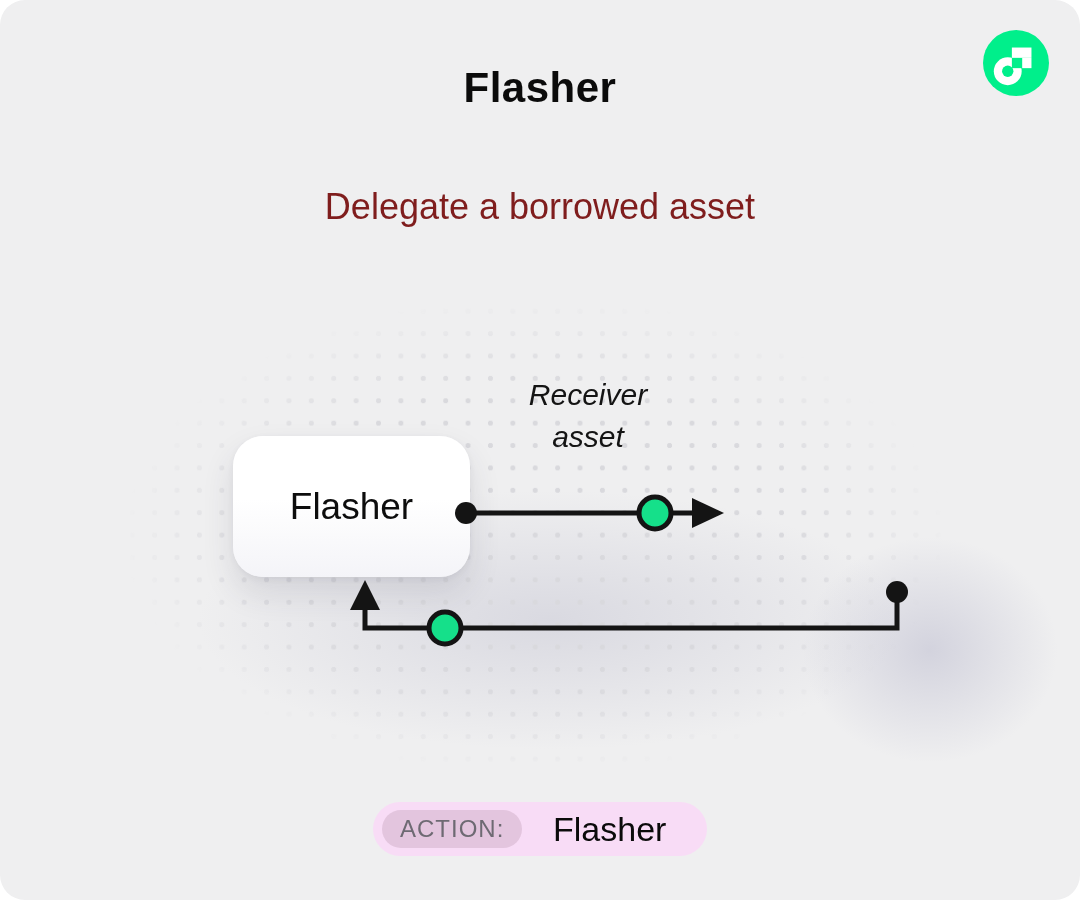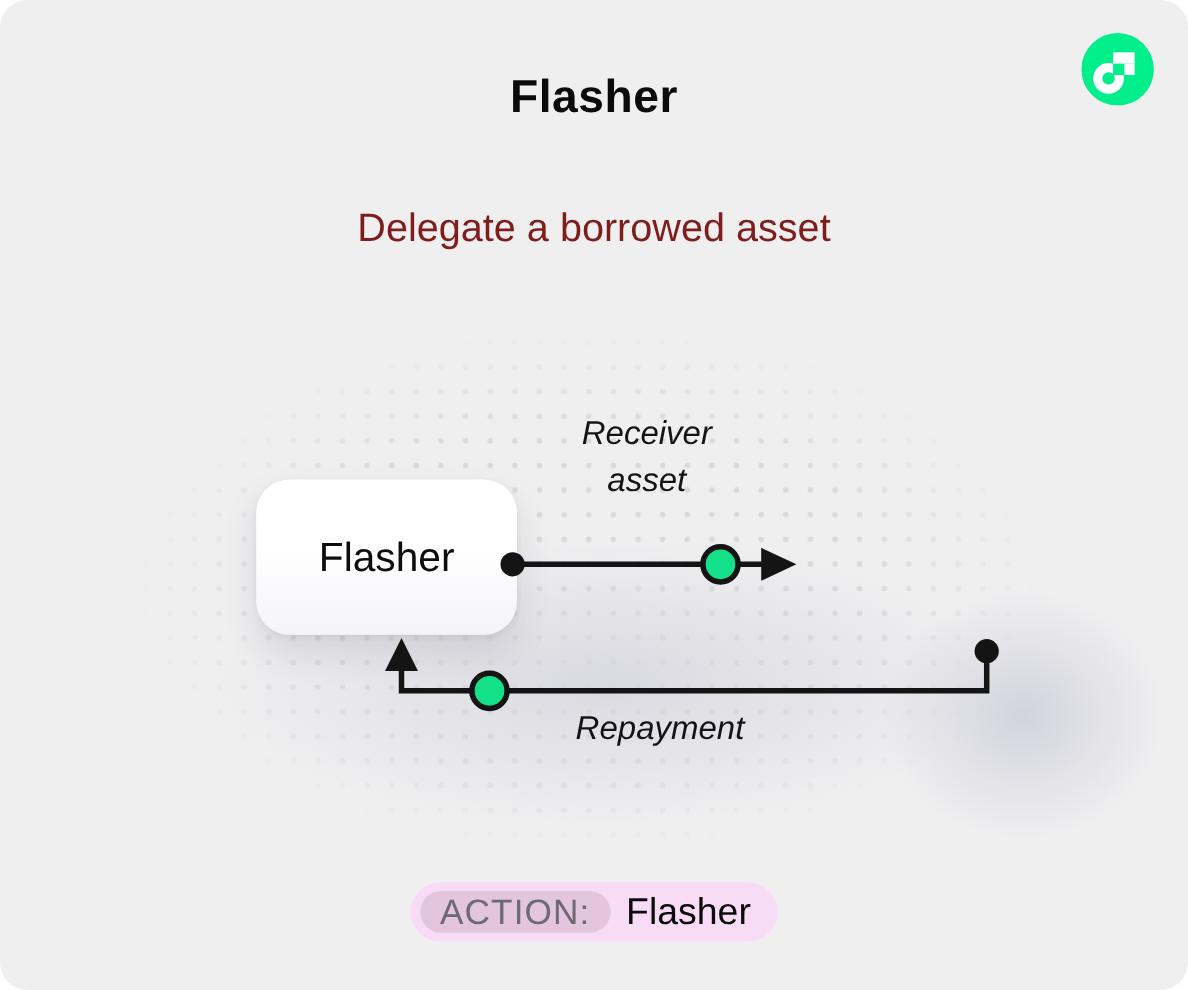--- a/index.html
+++ b/index.html
@@ -55,21 +55,21 @@
   .label-repayment{left:470px;top:642px;width:260px;}
   .connectors{position:absolute;left:0;top:0;width:1080px;height:900px;pointer-events:none;}
   .action-badge{
     position:absolute;left:373px;top:802px;width:334px;height:54px;
     border-radius:27px;background:var(--badge-bg);
     display:flex;align-items:center;padding:0 10px 0 9px;
   }
   .action-chip{
     background:var(--badge-label-bg);border-radius:19px;height:38px;
     display:flex;align-items:center;justify-content:center;padding:15px 18px;
-    font-size:32px;color:var(--badge-label-text);letter-spacing:1px;
+    font-size:24px;color:var(--badge-label-text);letter-spacing:1px;
   }
   .action-value{flex:1;text-align:center;font-size:34px;color:#0b0b0b;}
 </style>
 </head>
 <body>
 
 <div class="canvas">
 
   <div class="bg-tint tint-main"></div>
   <div class="bg-tint tint-right"></div>
@@ -121,20 +121,19 @@
     <circle cx="466" cy="513" r="11" style="fill:var(--line)"></circle>
     <circle cx="655" cy="513" r="16" style="fill:var(--green);stroke:var(--line)" stroke-width="5"></circle>
 
     <polyline points="897,592 897,628 365,628 365,604" fill="none" style="stroke:var(--line)" stroke-width="5" stroke-linejoin="miter"></polyline>
     <line x1="452" y1="628" x2="545" y2="628" stroke="url(#trailToGreenLeft)" stroke-width="5"></line>
     <polygon points="365,580 350,610 380,610" style="fill:var(--line)"></polygon>
     <circle cx="897" cy="592" r="11" style="fill:var(--line)"></circle>
     <circle cx="445" cy="628" r="16" style="fill:var(--green);stroke:var(--line)" stroke-width="5"></circle>
   </svg>
 
-  <div class="edge-label label-repayment">Repayment</div>
 
   <div class="action-badge">
     <div class="action-chip">ACTION:</div>
     <div class="action-value">Flasher</div>
   </div>
 
 </div>
 
 </body></html>

